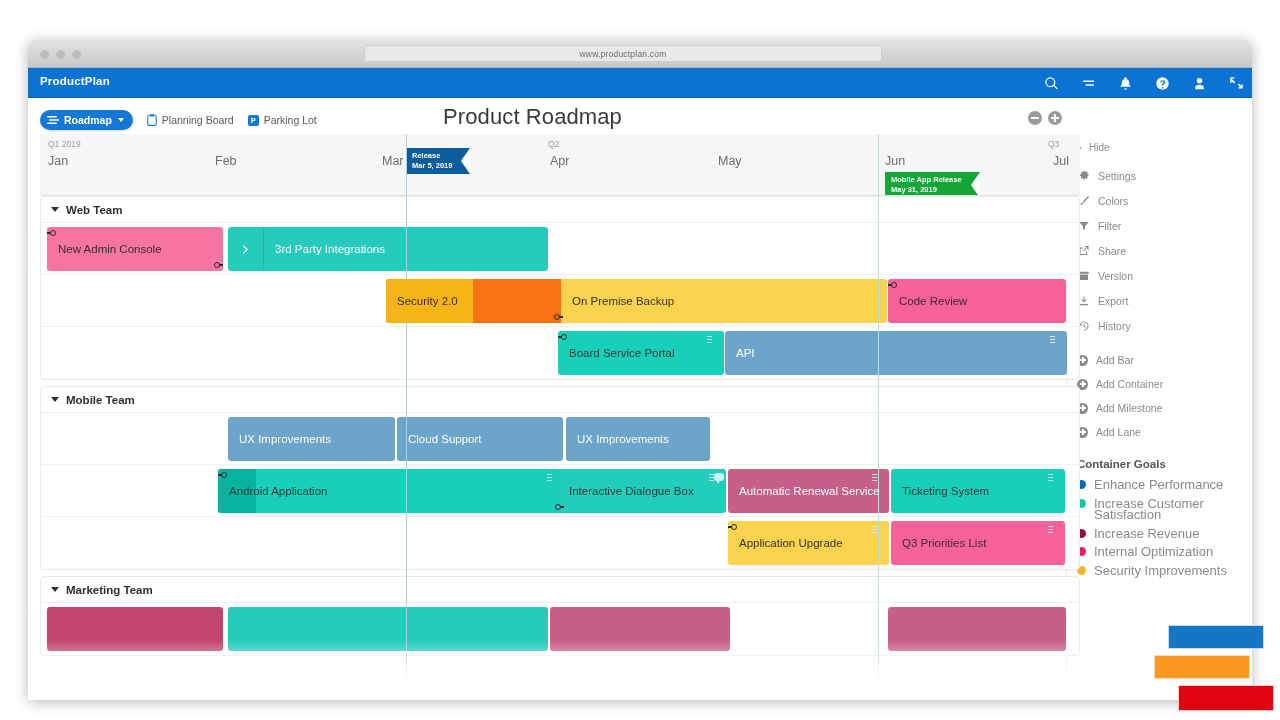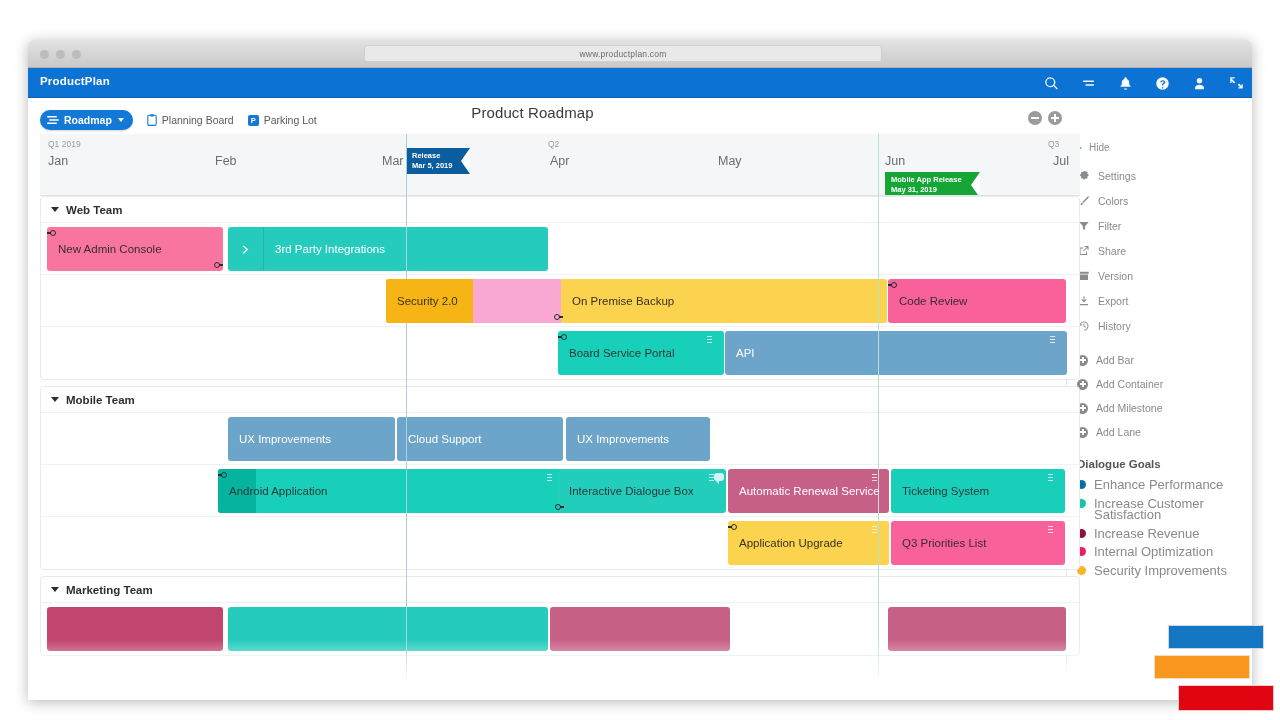--- a/index.html
+++ b/index.html
@@ -44,21 +44,21 @@
     display:flex; align-items:center; gap:5px; background:#1479d6; color:#fff;
     border-radius:11px; padding:4px 9px 4px 7px; font-size:10.5px; font-weight:bold;
     cursor:pointer; box-shadow:0 1px 2px rgba(0,0,0,.18);
   }
   .navlink { display:flex; align-items:center; gap:5px; font-size:10.5px; color:#5a5a5a; cursor:pointer; }
   .navlink .sq { width:11px; height:11px; border-radius:2px; background:#1479d6; color:#fff;
                  font-size:7.5px; font-weight:bold; line-height:11px; text-align:center; }
 
   #page-title {
     position:absolute; left:0; right:215px; top:6px; text-align:center;
-    font-size:15px; color:#3a3a3a; font-weight:400; letter-spacing:.1px;
+    font-size:22px; color:#3a3a3a; font-weight:400; letter-spacing:.1px;
   }
 
   
   #zoomctl { position:absolute; right:190px; top:13px; display:flex; gap:6px; }
   .zbtn { width:14px; height:14px; border-radius:50%; background:#9b9b9b; position:relative; cursor:pointer; }
   .zbtn::before { content:""; position:absolute; left:3px; top:6px; width:8px; height:2px; background:#fff; }
   .zbtn.plus::after { content:""; position:absolute; left:6px; top:3px; width:2px; height:8px; background:#fff; }
 
   
   #rightpanel {
@@ -279,21 +279,21 @@
           </div>
           <div class="pitem">
             <span class="plus-ic"></span>
             <span>Add Milestone</span>
           </div>
           <div class="pitem">
             <span class="plus-ic"></span>
             <span>Add Lane</span>
           </div>
         </div>
-      <div id="goals-title">Dialogue Goals</div>
+      <div id="goals-title">Container Goals</div>
       <div id="goals-list">
           <div class="goal">
             <span class="sw" style="background:#0d6ca8"></span>
             <span>Enhance Performance</span>
           </div>
           <div class="goal">
             <span class="sw" style="background:#16c5a8"></span>
             <span>Increase Customer Satisfaction</span>
           </div>
           <div class="goal">
@@ -348,21 +348,21 @@
                 <div class="bar" style="left: 187px; width: 320px; background: rgb(37, 204, 189); color: rgb(255, 255, 255);">
                   <span class="arrowbox">
                     <svg viewBox="0 0 24 24">
                       <path d="M8 3l10 9-10 9-2-2 8-7-8-7z" fill="#fff"></path>
                     </svg>
                   </span>
                   <span class="txt">3rd Party Integrations</span>
                 </div>
               </div>
               <div class="row">
-                <div class="bar" style="left: 345px; width: 177px; background: #f9a8d4; color: rgb(58, 50, 32);">
+                <div class="bar" style="left: 345px; width: 177px; background: #f97316; color: rgb(58, 50, 32);">
                   <span class="prog" style="width:87px;background:#f6b515"></span>
                   <span class="txt">Security 2.0</span>
                   <span class="knob r"></span>
                 </div>
                 <div class="bar" style="left: 520px; width: 326px; background: rgb(252, 211, 79); color: rgb(58, 50, 32);">
                   <span class="txt">On Premise Backup</span>
                 </div>
                 <div class="bar" style="left: 847px; width: 178px; background: rgb(248, 97, 154); color: rgb(58, 45, 51);">
                   <span class="txt">Code Review</span>
                   <span class="knob l"></span>

